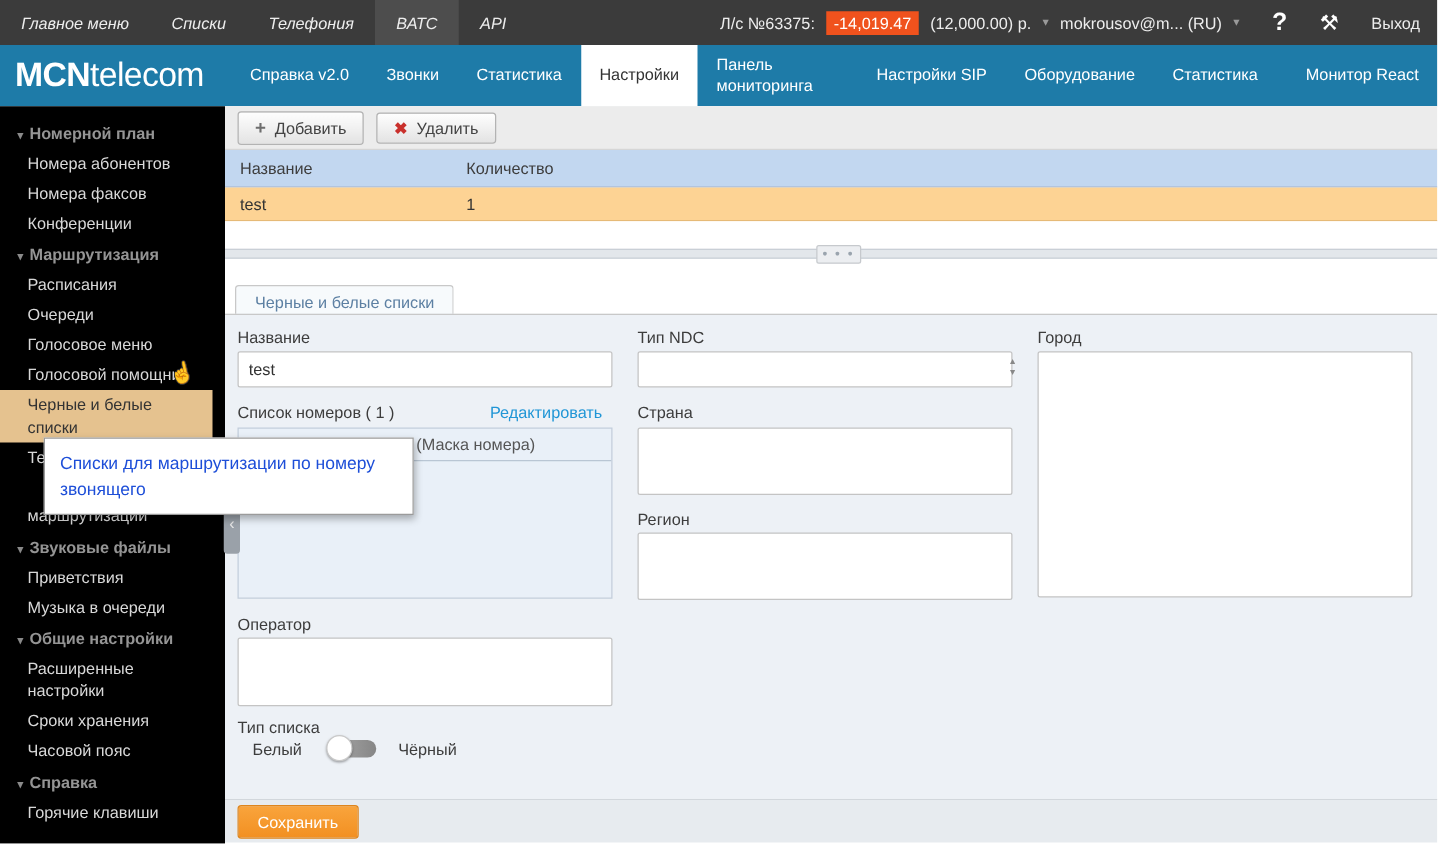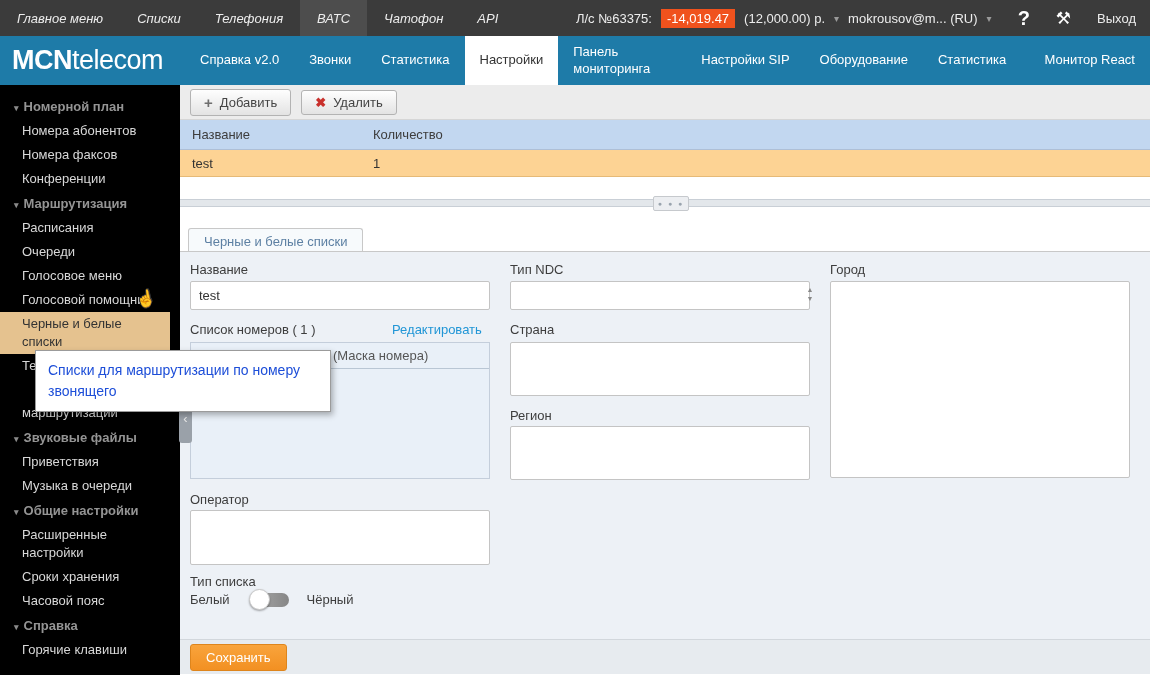--- a/index.html
+++ b/index.html
@@ -64,21 +64,21 @@
   .form-tab { display:inline-block; background:#f7fafc; border:1px solid #c8c8c8; border-bottom:none; border-radius:3px 3px 0 0; padding:5px 15px 6px; color:#5d80a3; position:relative; top:1px; cursor:pointer; }
 
   .formpanel { position:relative; height:388px; background:#edf1f6; border-top:1px solid #c8c8c8; }
   .flabel { position:absolute; color:#3d3d3d; }
   .finput { position:absolute; height:29px; background:#fff; border:1px solid #c4c4c4; border-radius:2px; padding:0 8px; font:13px "Liberation Sans",sans-serif; color:#333; width:300px; }
   .ftext { position:absolute; background:#fff; border:1px solid #c4c4c4; border-radius:2px; width:300px; resize:none; font:13px "Liberation Sans",sans-serif; padding:4px 8px; }
   .spin { position:absolute; left:622px; top:29px; width:16px; height:25px; display:flex; flex-direction:column; align-items:center; justify-content:center; color:#888; font-size:7px; line-height:9px; cursor:pointer; }
   .editlink { position:absolute; color:#2196d6; cursor:pointer; }
   .numlist { position:absolute; left:10px; top:90px; width:300px; height:137px; background:#e9f0f8; border:1px solid #c4cedb; }
   .numlist-head { padding:5px 0 5px 142px; border-bottom:1px solid #b9c6d4; color:#555; }
-  .toggle-row { position:absolute; left:10px; top:340px; display:flex; align-items:flex-end; }
+  .toggle-row { position:absolute; left:22px; top:340px; display:flex; align-items:flex-start; }
   .tog-label { color:#3d3d3d; }
   .toggle { position:relative; width:37px; height:14px; background:linear-gradient(90deg,#a9a9a9,#868686); border-radius:8px; margin:0 18px 0 22px; cursor:pointer; }
   .knob { position:absolute; left:-3px; top:-4px; width:21px; height:21px; background:#fff; border:1px solid #c9c9c9; border-radius:50%; box-shadow:0 1px 2px rgba(0,0,0,.35); }
 
   .footer { height:35px; background:#e7ebef; border-top:1px solid #d2d7dc; display:flex; align-items:center; padding-left:10px; }
   .save-btn { background:linear-gradient(#f9a43c,#f29022); border:1px solid #de851c; border-radius:3px; color:#fff; padding:5px 15px; cursor:pointer; }
 
   
   .tooltip { position:absolute; left:35px; top:350px; width:296px; background:#fff; border:1px solid #9b9b9b; box-shadow:2px 3px 6px rgba(0,0,0,.3); padding:9px 12px; font-size:14px; line-height:1.5; color:#1d4ed8; z-index:20; }
   .cursor-icon { position:absolute; left:136px; top:289px; z-index:25; font-size:16px; color:#fff; text-shadow:-1px 0 #333,0 1px #333,1px 0 #333,0 -1px #333; transform:rotate(-12deg); }
@@ -87,21 +87,20 @@
 <body>
 
 <div class="app">
 
   <div class="topbar">
     <div class="tb-left">
       <span class="tb-item">Главное меню</span>
       <span class="tb-item">Списки</span>
       <span class="tb-item">Телефония</span>
       <span class="tb-item active">ВАТС</span>
-      <span class="tb-item">Чатофон</span>
       <span class="tb-item">API</span>
     </div>
     <div class="tb-right">
       <span>Л/с №63375:</span>
       <span class="balance-badge">-14,019.47</span>
       <span>(12,000.00) р.</span>
       <span class="caret">▾</span>
       <span>mokrousov@m... (RU)</span>
       <span class="caret">▾</span>
       <span class="help-icon">?</span>

